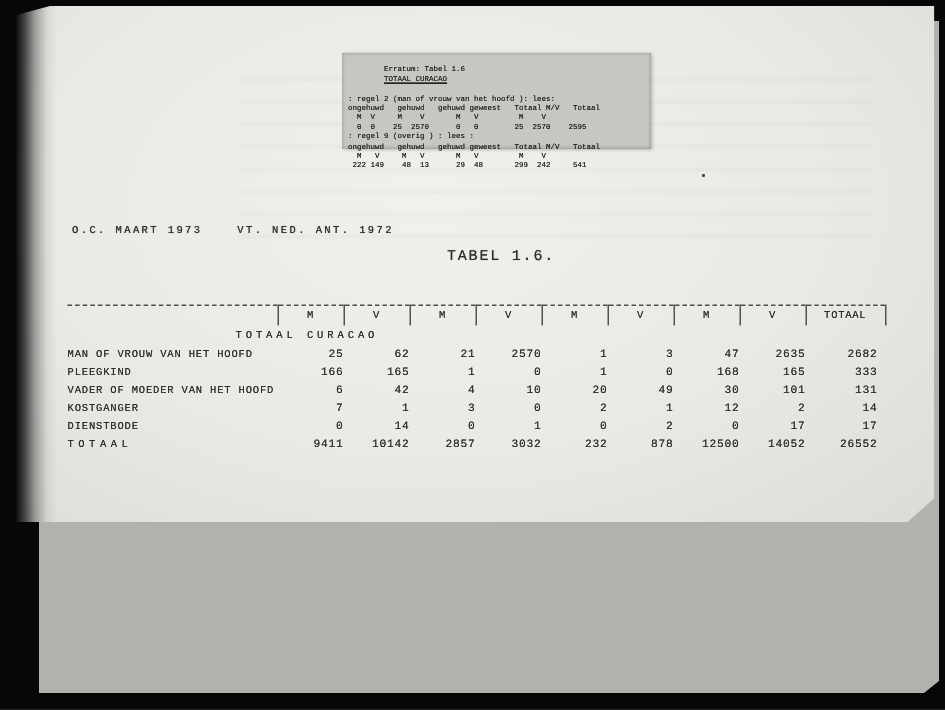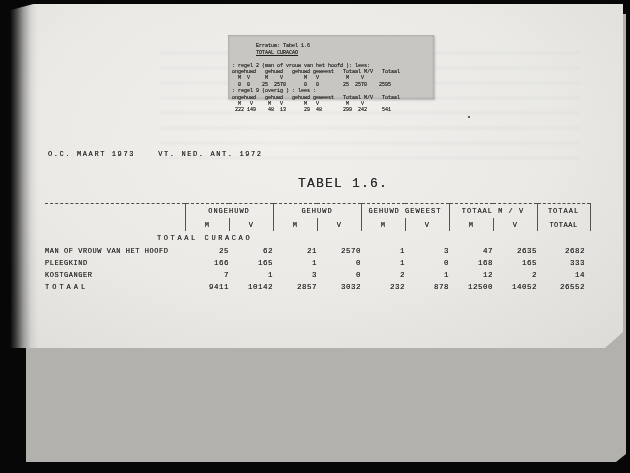--- a/index.html
+++ b/index.html
@@ -25,21 +25,21 @@
   .erratum{position:absolute;left:218px;top:31px;width:206px;height:64px;background:#c7c6c2;
            box-shadow:0 0 3px rgba(0,0,0,.25) inset,1px 1px 2px rgba(60,60,60,.3);
            padding:2px 4px;box-sizing:border-box;font-size:5px;line-height:6.4px;color:#24221f;
            text-shadow:0 0 .4px rgba(30,30,30,.7);}
   .err-line,.err-pre{white-space:pre;}
   .underline{text-decoration:underline;}
 
   
   .doc-ref{position:absolute;left:38px;top:146px;font-size:7px;letter-spacing:1.6px;white-space:pre;
            text-shadow:0 0 .5px rgba(40,40,40,.8);}
-  .tabel-no{position:absolute;left:288px;top:172px;font-size:13px;letter-spacing:1.2px;
+  .tabel-no{position:absolute;left:288px;top:162px;font-size:10px;letter-spacing:1.2px;
            text-shadow:0 0 .5px rgba(40,40,40,.8);}
   .doc-title{position:absolute;left:38px;top:178px;width:552px;font-size:7px;letter-spacing:.85px;
            white-space:nowrap;text-shadow:0 0 .5px rgba(40,40,40,.8);}
 
   
   table.stat{position:absolute;left:35px;top:199px;width:545px;border-collapse:collapse;
              table-layout:fixed;border-top:1px dashed #4f4d4a;
              font-size:7.5px;color:#2e2c2a;text-shadow:0 0 .4px rgba(40,40,40,.75);}
   table.stat th,table.stat td{padding:0;font-weight:normal;}
   th.grp{height:14px;text-align:center;font-size:7px;letter-spacing:1px;vertical-align:middle;
@@ -92,28 +92,20 @@
           <col style="width:44px">
         <col style="width:44px">
           <col style="width:44px">
         <col style="width:44px">
           <col style="width:44px">
         <col style="width:53px">
       </colgroup>
       <thead>
         <tr>
           <th class="lblcol"></th>
-          <th class="grp" colspan="2">ONGEHUWD</th>
-          <th class="grp" colspan="2">GEHUWD</th>
-          <th class="grp" colspan="2">GEHUWD GEWEEST</th>
-          <th class="grp" colspan="2">TOTAAL M / V</th>
-          <th class="grp last">TOTAAL</th>
-        </tr>
-        <tr>
-          <th class="lblcol"></th>
           <th class="sub">M</th>
           <th class="sub">V</th>
           <th class="sub">M</th>
           <th class="sub">V</th>
           <th class="sub">M</th>
           <th class="sub">V</th>
           <th class="sub">M</th>
           <th class="sub">V</th>
           <th class="sub last">TOTAAL</th>
         </tr>
@@ -140,30 +132,54 @@
             <td class="num">165</td>
             <td class="num">1</td>
             <td class="num">0</td>
             <td class="num">1</td>
             <td class="num">0</td>
             <td class="num">168</td>
             <td class="num">165</td>
             <td class="num grand">333</td>
           </tr>
           <tr>
+            <td class="lbl">VADER OF MOEDER VAN HET HOOFD</td>
+            <td class="num">6</td>
+            <td class="num">42</td>
+            <td class="num">4</td>
+            <td class="num">10</td>
+            <td class="num">20</td>
+            <td class="num">49</td>
+            <td class="num">30</td>
+            <td class="num">101</td>
+            <td class="num grand">131</td>
+          </tr>
+          <tr>
             <td class="lbl">KOSTGANGER</td>
             <td class="num">7</td>
             <td class="num">1</td>
             <td class="num">3</td>
             <td class="num">0</td>
             <td class="num">2</td>
             <td class="num">1</td>
             <td class="num">12</td>
             <td class="num">2</td>
             <td class="num grand">14</td>
+          </tr>
+          <tr>
+            <td class="lbl">DIENSTBODE</td>
+            <td class="num">0</td>
+            <td class="num">14</td>
+            <td class="num">0</td>
+            <td class="num">1</td>
+            <td class="num">0</td>
+            <td class="num">2</td>
+            <td class="num">0</td>
+            <td class="num">17</td>
+            <td class="num grand">17</td>
           </tr>
           <tr>
             <td class="lbl wide">TOTAAL</td>
             <td class="num">9411</td>
             <td class="num">10142</td>
             <td class="num">2857</td>
             <td class="num">3032</td>
             <td class="num">232</td>
             <td class="num">878</td>
             <td class="num">12500</td>

